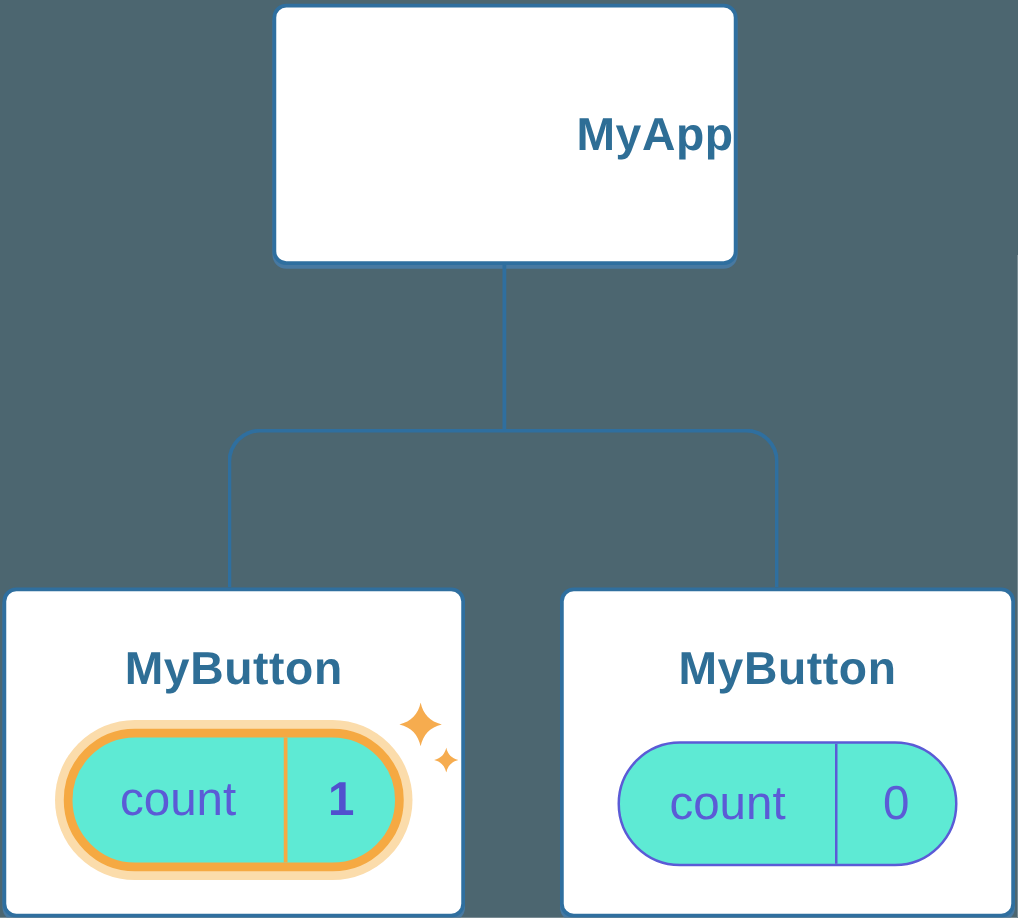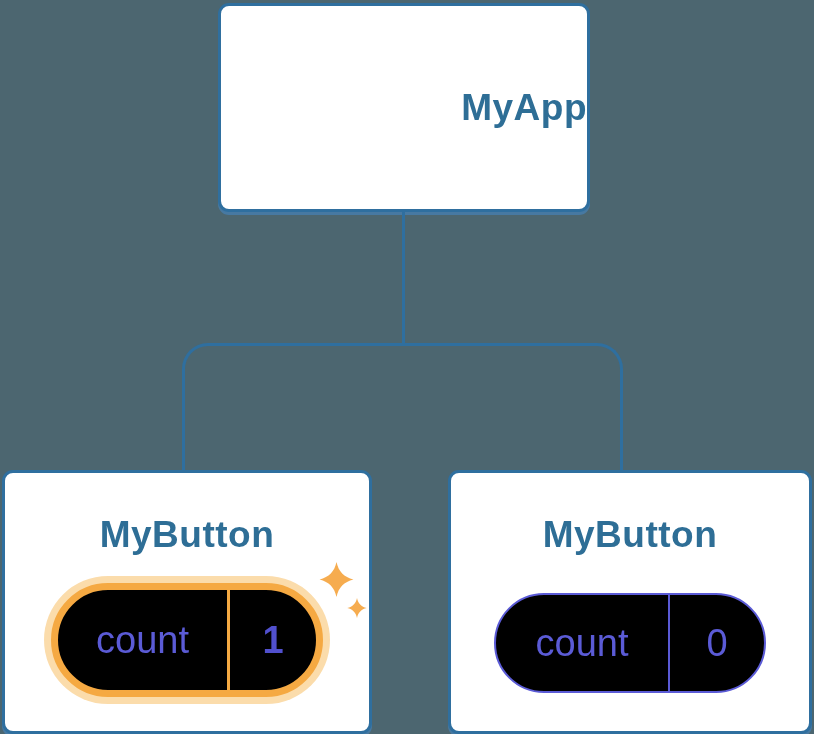--- a/index.html
+++ b/index.html
@@ -50,21 +50,21 @@
     top: 470px; height: 264px;
     display: flex; flex-direction: column; align-items: center;
     padding-top: 40px;
   }
   .node-child-left  { left: 2px;   width: 370px; }
   .node-child-right { left: 448px; width: 364px; }
   .pill {
     display: flex;
     align-items: stretch;
     box-sizing: border-box;
-    background: #000000;
+    background: #5eead4;
   }
   .pill-highlight {
     margin-top: 26px;
     width: 272px; height: 114px;
     border: 7px solid #F5A942;
     border-radius: 60px;
     box-shadow: 0 0 0 7px #FBDCAB;
   }
   .pill-normal {
     margin-top: 36px;

